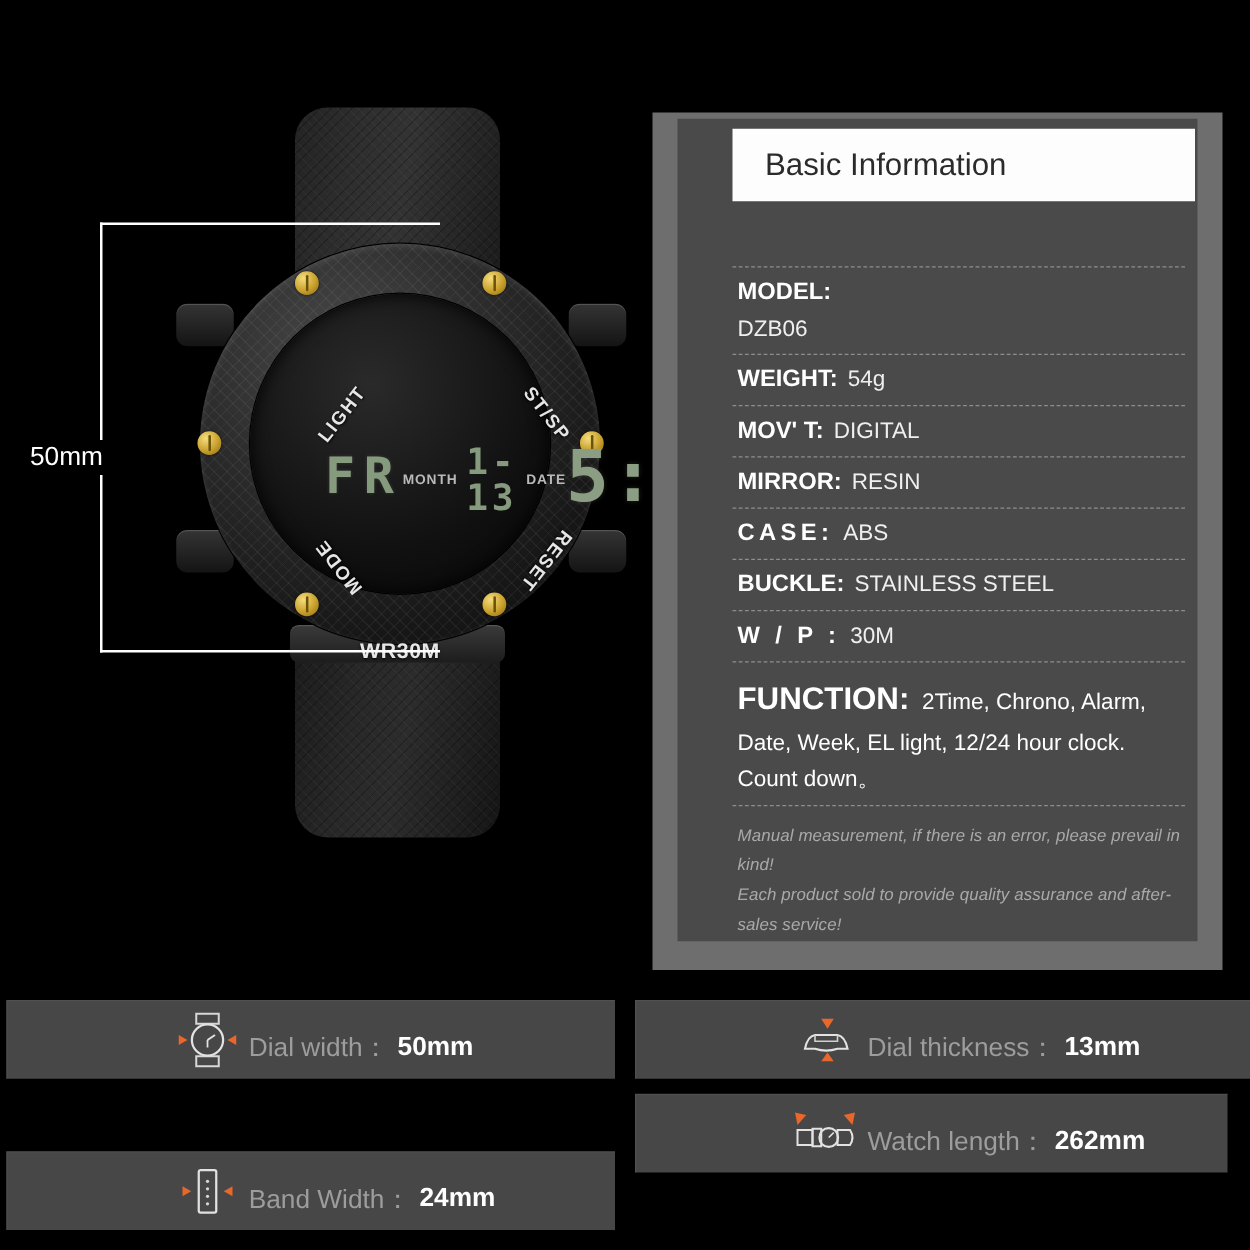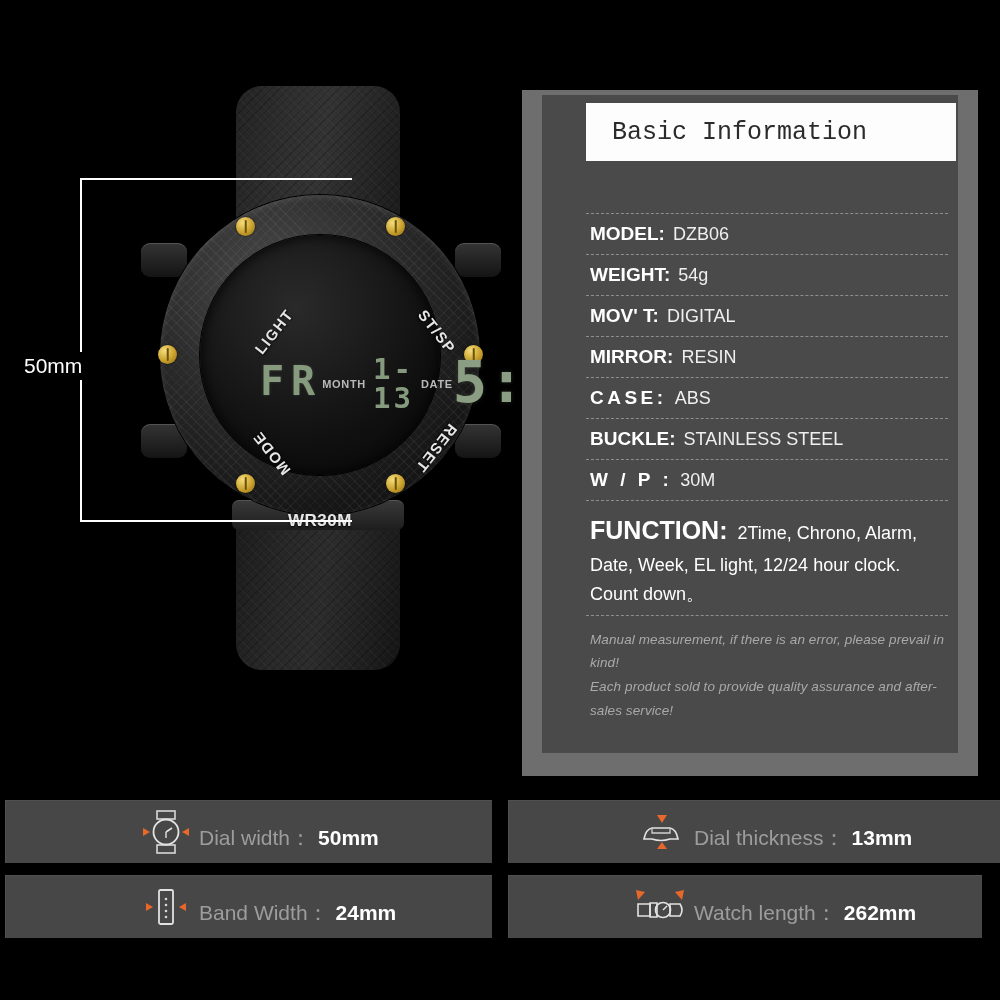--- a/index.html
+++ b/index.html
@@ -135,29 +135,29 @@
     background:#6e6e6e;
   }
   #panel-card {
     position:absolute; left:20px; top:5px; width:416px; height:658px;
     background:#4a4a4a;
   }
   #panel-header {
     position:absolute; left:44px; top:8px; width:370px; height:58px;
     background:#fdfdfd; display:flex; align-items:center; padding-left:26px;
   }
-  #panel-header span { color:#2b2b2b; font-size:25px;font-family:Liberation Mono, monospace; }
+  #panel-header span { color:#2b2b2b; font-size:25px; }
 
   .rows { position:absolute; left:44px; top:118px; width:362px; }
   .row {
     display:flex; align-items:baseline; gap:8px;
     padding:9px 0 9px 4px;
     border-bottom:1px dashed #8e8e8e;
   }
-  .row:first-child { border-top:1px dashed #8e8e8e; }
+  .row:first-child { border-top:1px dashed #8e8e8e;flex-direction:column; }
   .row .k {
     color:#fff; font-size:19px; font-weight:700; white-space:nowrap;
   }
   .row .v { color:#efefef; font-size:18px; }
   .k.sp { letter-spacing:3.5px; }
 
   .fn-row { padding:9px 0 6px 4px; border-bottom:1px dashed #8e8e8e; }
   .fn-line { color:#fff; font-size:18px; line-height:1.62; }
   .fn-line .k { font-size:25px; font-weight:700; }
   .fn-line .v { font-weight:400; }
@@ -168,21 +168,21 @@
     font-style:italic;
   }
 
   
   .bar {
     position:absolute; height:63px; background:#474747;
     display:flex; align-items:center;
     box-shadow: inset 1px 1px 0 rgba(255,255,255,.05);
   }
   .bar-a { left:5px;   top:800px; width:487px; }
-  .bar-b { left:5px;   top:875px; width:487px; }
+  .bar-b { left:5px;   top:921px; width:487px; }
   .bar-c { left:508px; top:800px; width:523px; }
   .bar-d { left:508px; top:875px; width:474px; }
   .bar .ico { width:66px; display:flex; justify-content:center; align-items:center; }
   .bar .txt { display:flex; align-items:center; gap:7px;margin-top:12px; }
   .bar .lbl { color:#9d9d9d; font-size:21px; }
   .bar .val { color:#fff; font-size:21px; font-weight:700; }
   .ico-pad-a { margin-left:128px; }
   .ico-pad-b { margin-left:128px; }
   .ico-pad-c { margin-left:120px; }
   .ico-pad-d { margin-left:120px; }

